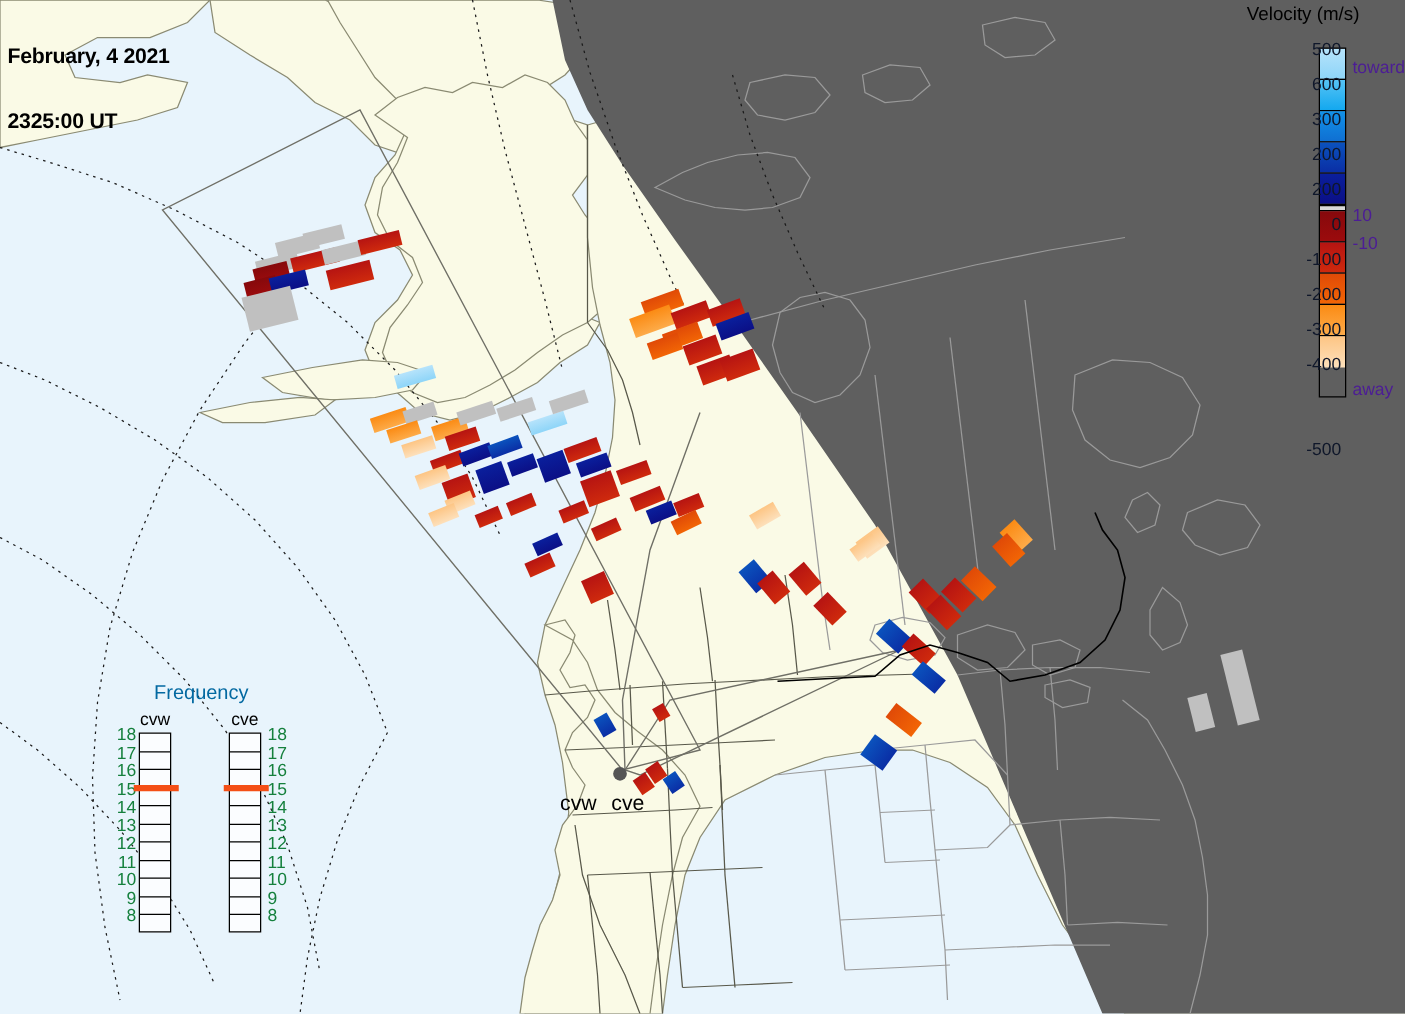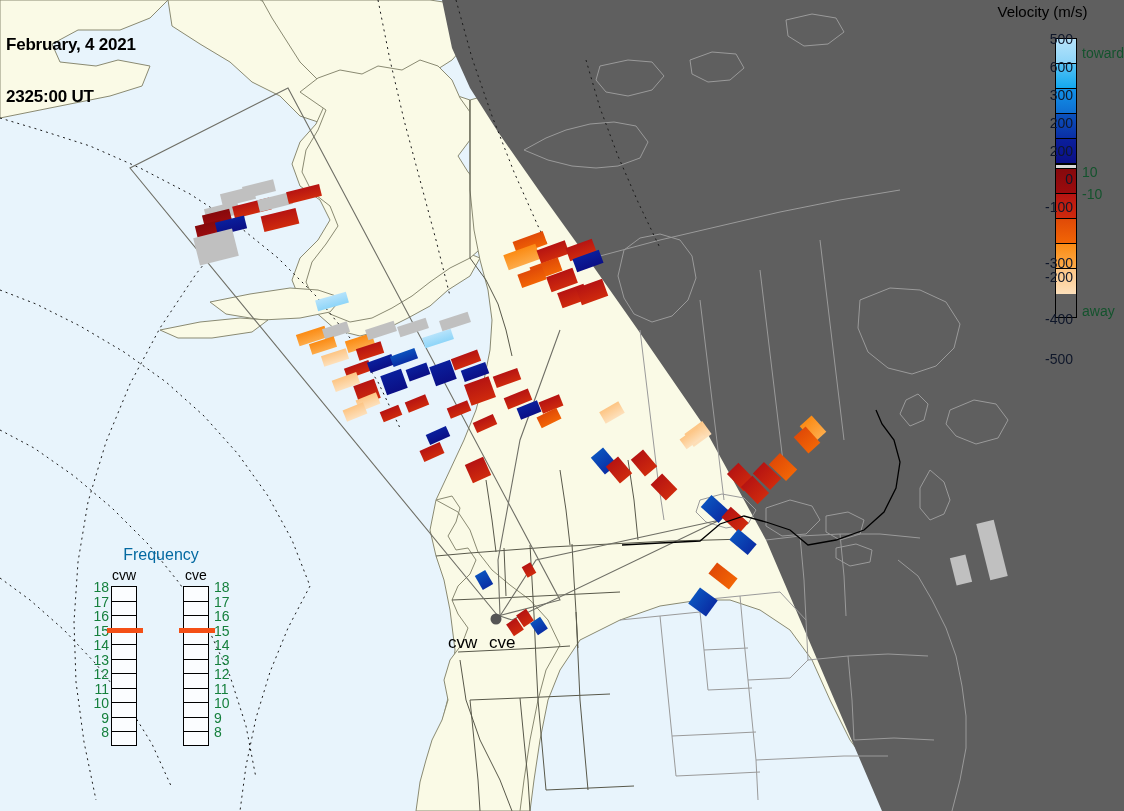--- a/index.html
+++ b/index.html
@@ -70,21 +70,21 @@
     right: 51px;
     width: 46px;
     text-align: right;
     font-size: 14px;
     color: #0f172a;
   }
   .vellabel {
     position: absolute;
     left: 107px;
     font-size: 14px;
-    color: #14532d;
+    color: #4c1d95;
     white-space: nowrap;
   }
 
   
   #freq-wrap {
     position: absolute;
     left: 85px; top: 546px;
     width: 152px; height: 240px;
   }
   #freq-title {
@@ -488,23 +488,23 @@
         <div class="velband" style="background: linear-gradient(rgb(253, 197, 132), rgb(253, 224, 187));"></div>
       </div>
     <div id="velbar-ticks">
         <div class="veltick" style="top: 31px;">500</div>
         <div class="veltick" style="top: 59px;">600</div>
         <div class="veltick" style="top: 87px;">300</div>
         <div class="veltick" style="top: 115px;">200</div>
         <div class="veltick" style="top: 143px;">200</div>
         <div class="veltick" style="top: 171px;">0</div>
         <div class="veltick" style="top: 199px;">-100</div>
-        <div class="veltick" style="top: 227px; margin-top: 42px;">-200</div>
+        <div class="veltick" style="top: 227px;">-200</div>
         <div class="veltick" style="top: 255px;">-300</div>
-        <div class="veltick" style="top: 283px; margin-top: 28px;">-400</div>
+        <div class="veltick" style="top: 283px;">-400</div>
         <div class="veltick" style="top: 311px; margin-top: 40px;">-500</div>
       </div>
     <div class="vellabel" id="lbl-toward" style="top:45px">toward</div>
     <div class="vellabel" id="lbl-pos10" style="top:164px">10</div>
     <div class="vellabel" id="lbl-neg10" style="top:186px">-10</div>
     <div class="vellabel" id="lbl-away" style="top:303px">away</div>
   </div>
 
   <div id="freq-wrap">
     <div id="freq-title">Frequency</div>

